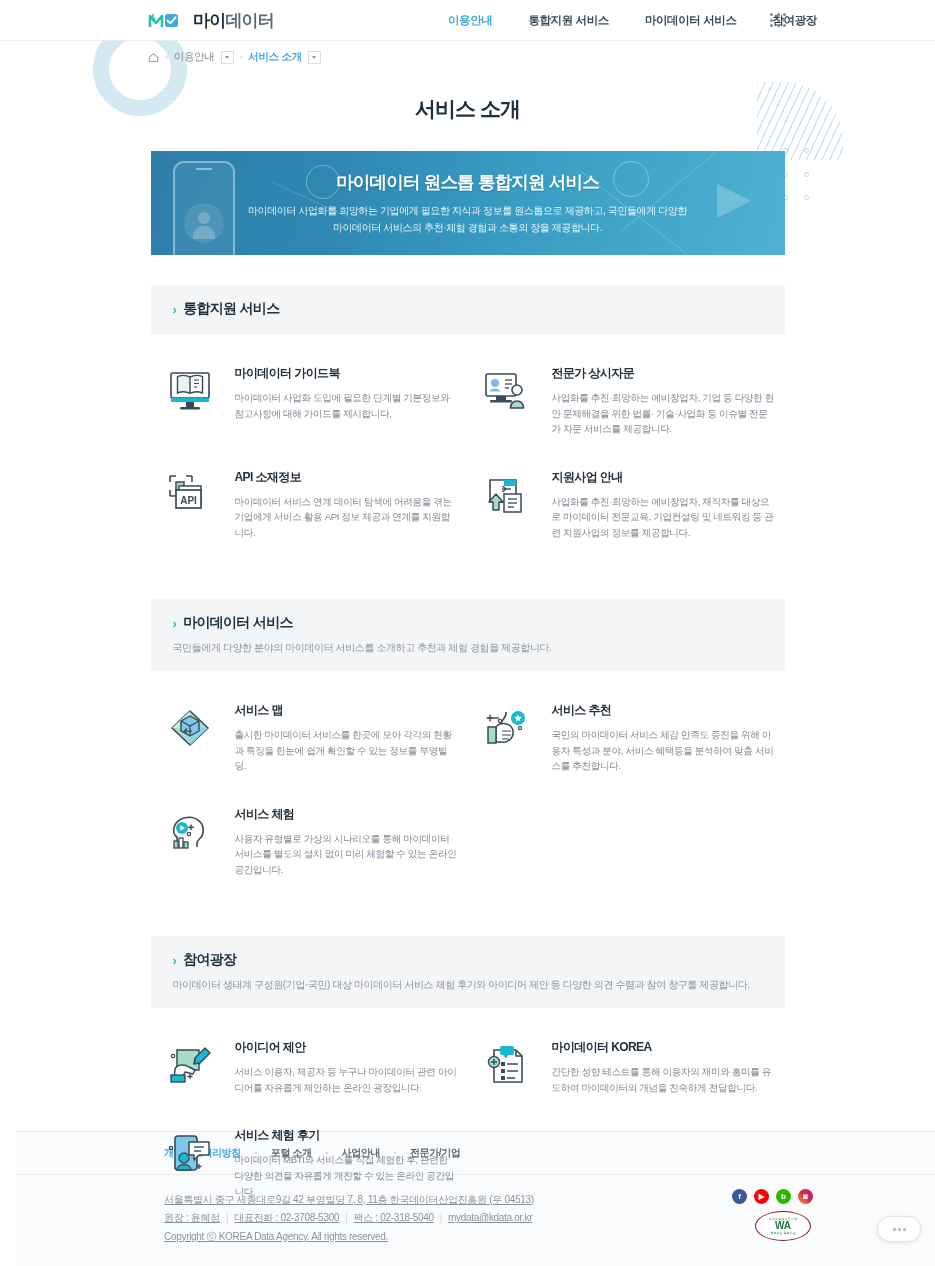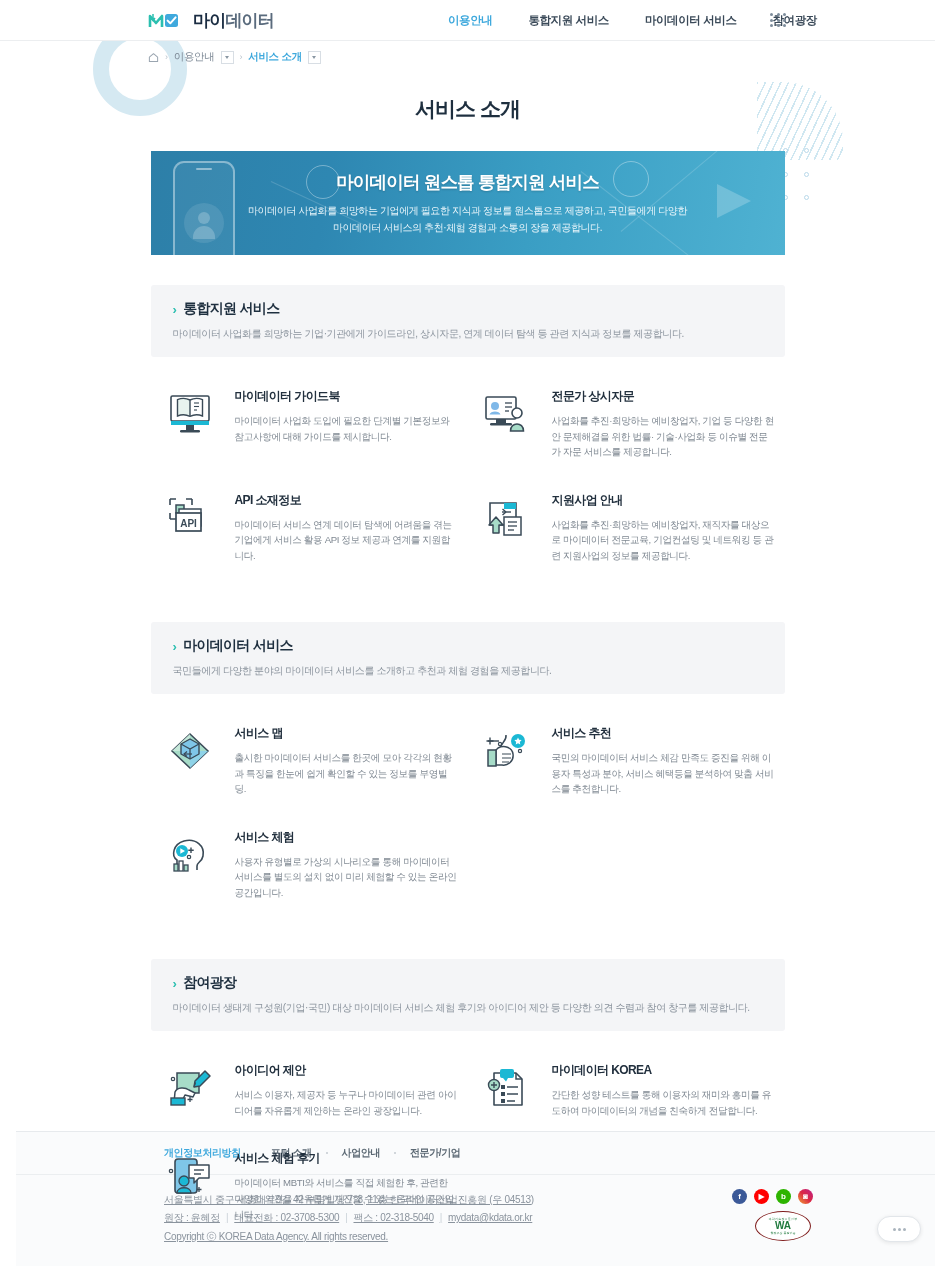--- a/index.html
+++ b/index.html
@@ -254,21 +254,20 @@
 
   <div class="content">
 
     <div class="spacer-md"></div>
 
     <div class="sec-head">
       <h3>
         <span class="chev">›</span>
         <span>통합지원 서비스</span>
       </h3>
-      <p>마이데이터 사업화를 희망하는 기업·기관에게 가이드라인, 상시자문, 연계 데이터 탐색 등 관련 지식과 정보를 제공합니다.</p>
     </div>
 
     <div class="cards">
       <div class="card">
         <div class="card-ico">
           <svg width="50" height="46" viewBox="0 0 50 46">
             <rect x="6" y="5" width="38" height="25" rx="1.5" fill="#fff" stroke="#3a4a57" stroke-width="1.6"></rect>
             <path d="M25 9 C21 7 16 7.2 12.5 8.6 L12.5 25 C16 23.6 21 23.4 25 25.4" fill="#e8f4ef" stroke="#3a4a57" stroke-width="1.4"></path>
             <path d="M25 9 C29 7 34 7.2 37.5 8.6 L37.5 25 C34 23.6 29 23.4 25 25.4" fill="#fff" stroke="#3a4a57" stroke-width="1.4"></path>
             <line x1="25" y1="9" x2="25" y2="25.4" stroke="#3a4a57" stroke-width="1.4"></line>

